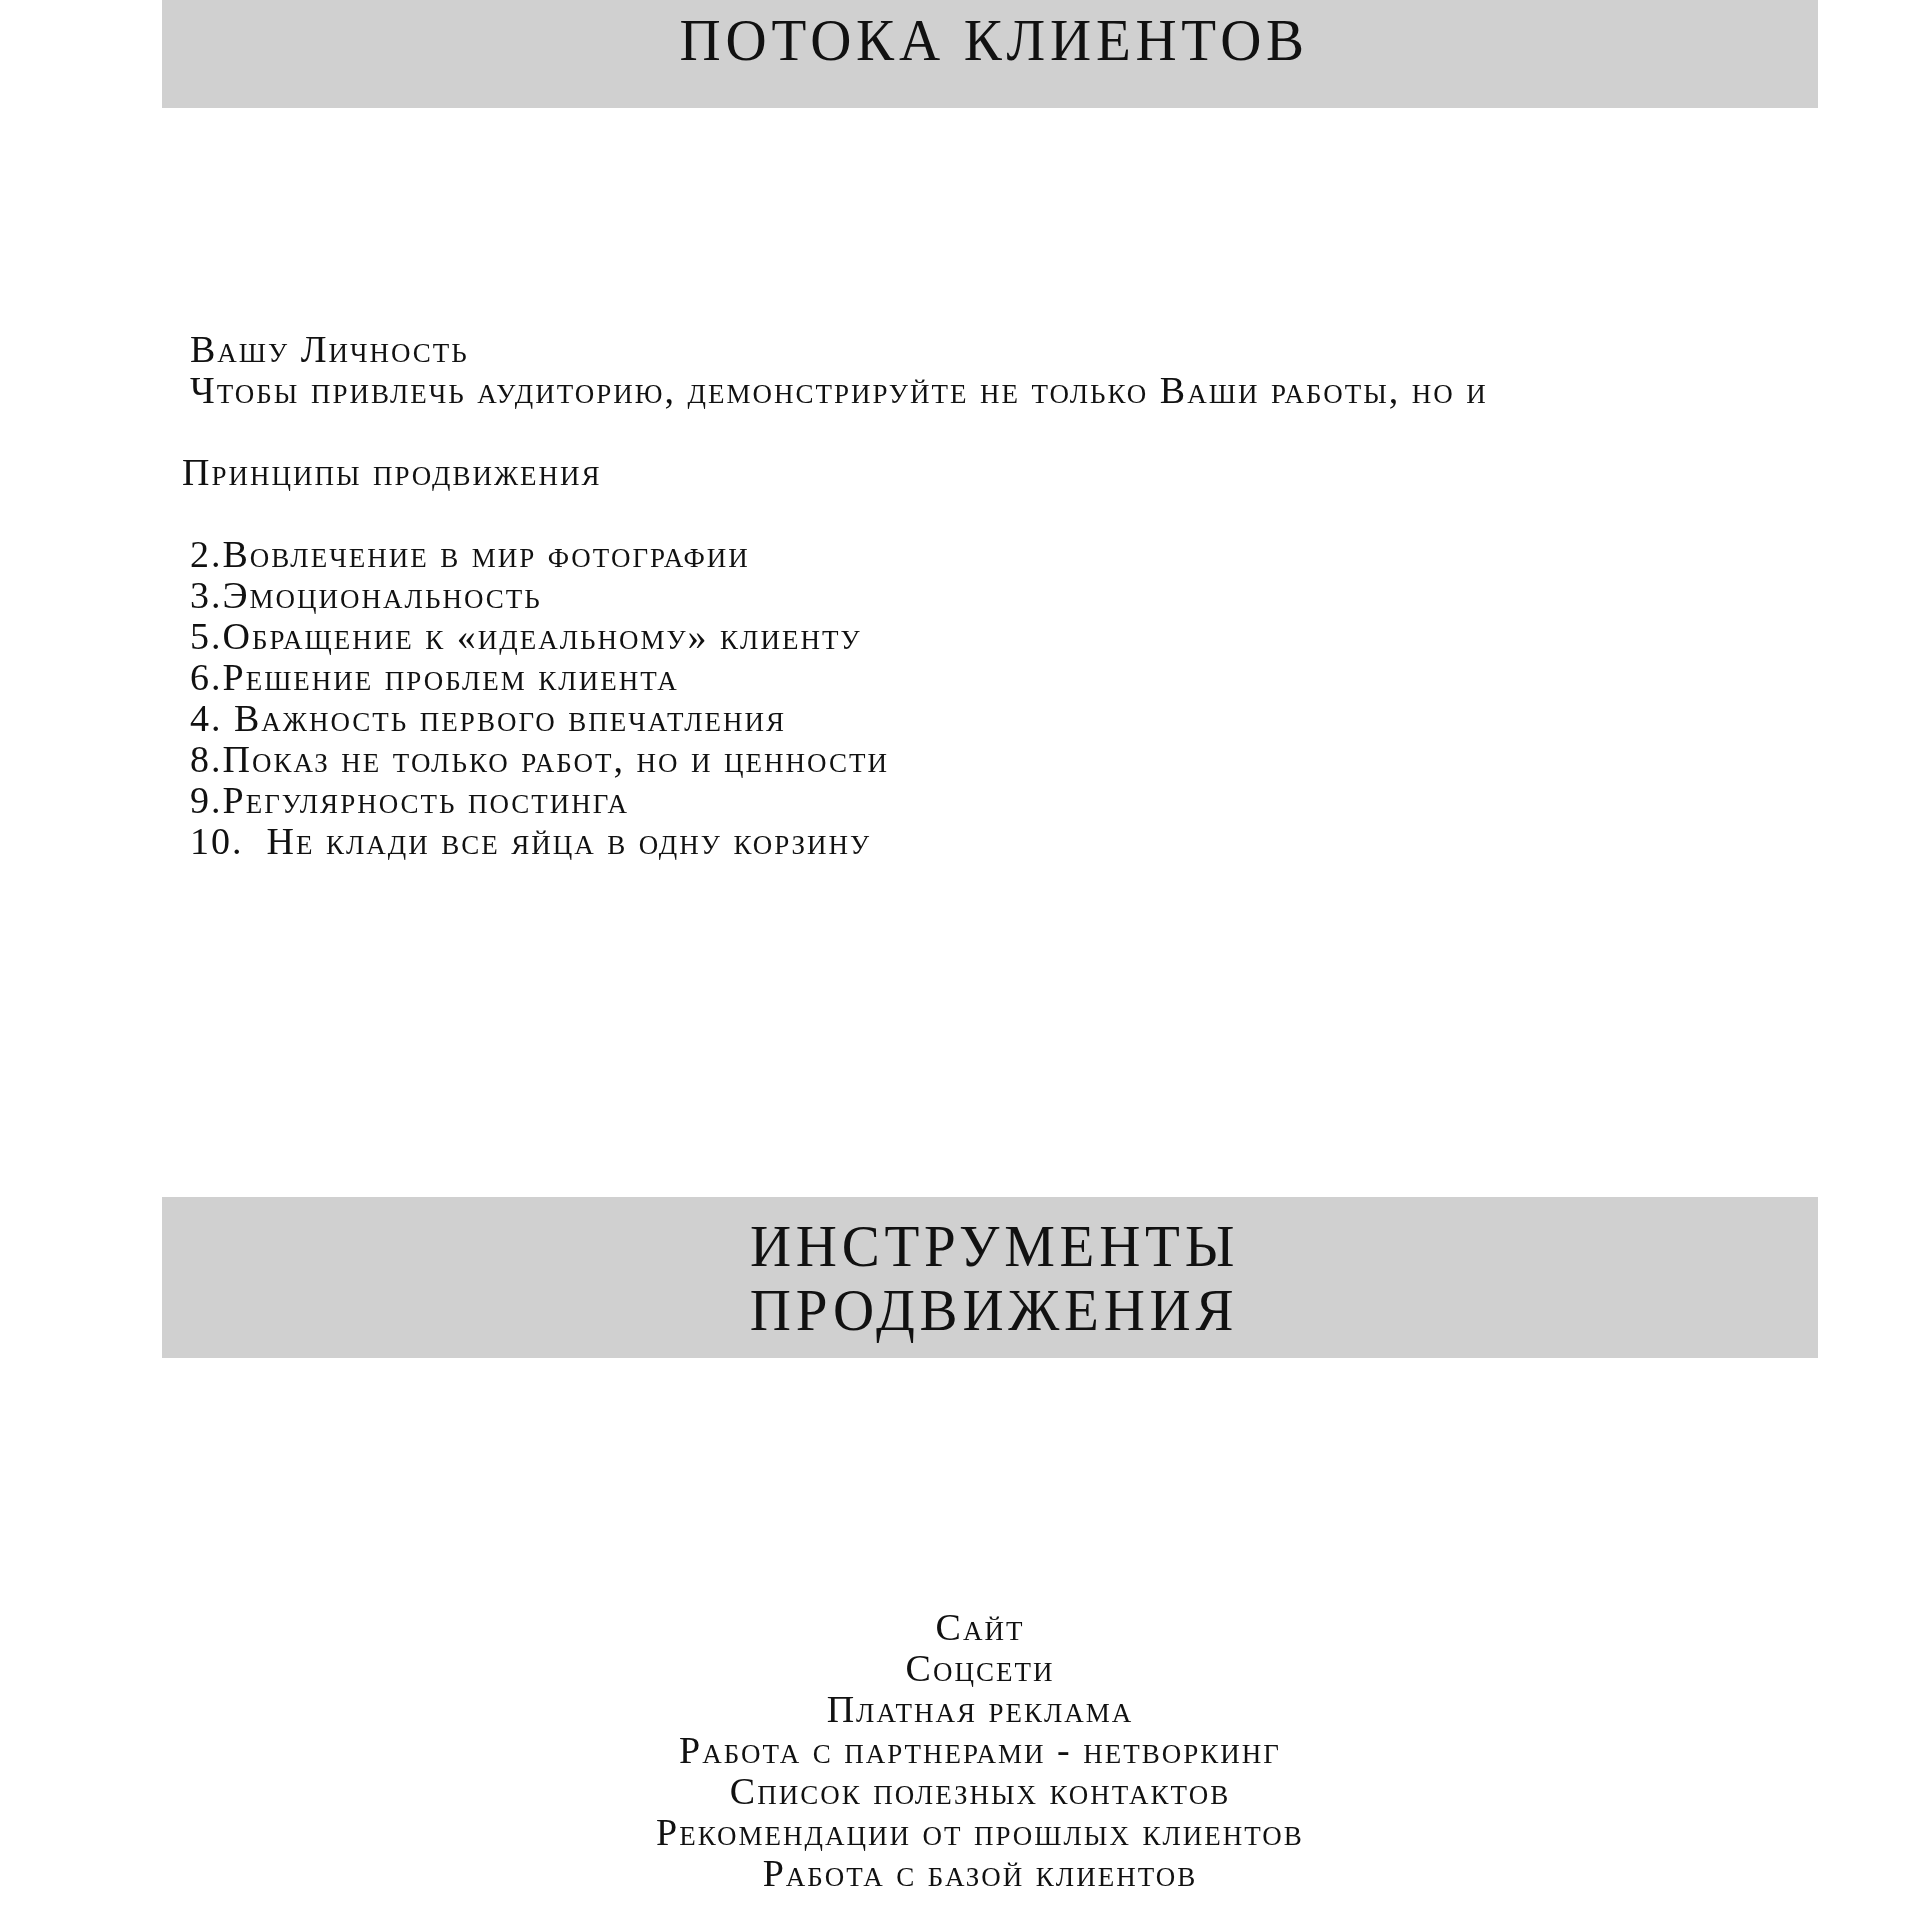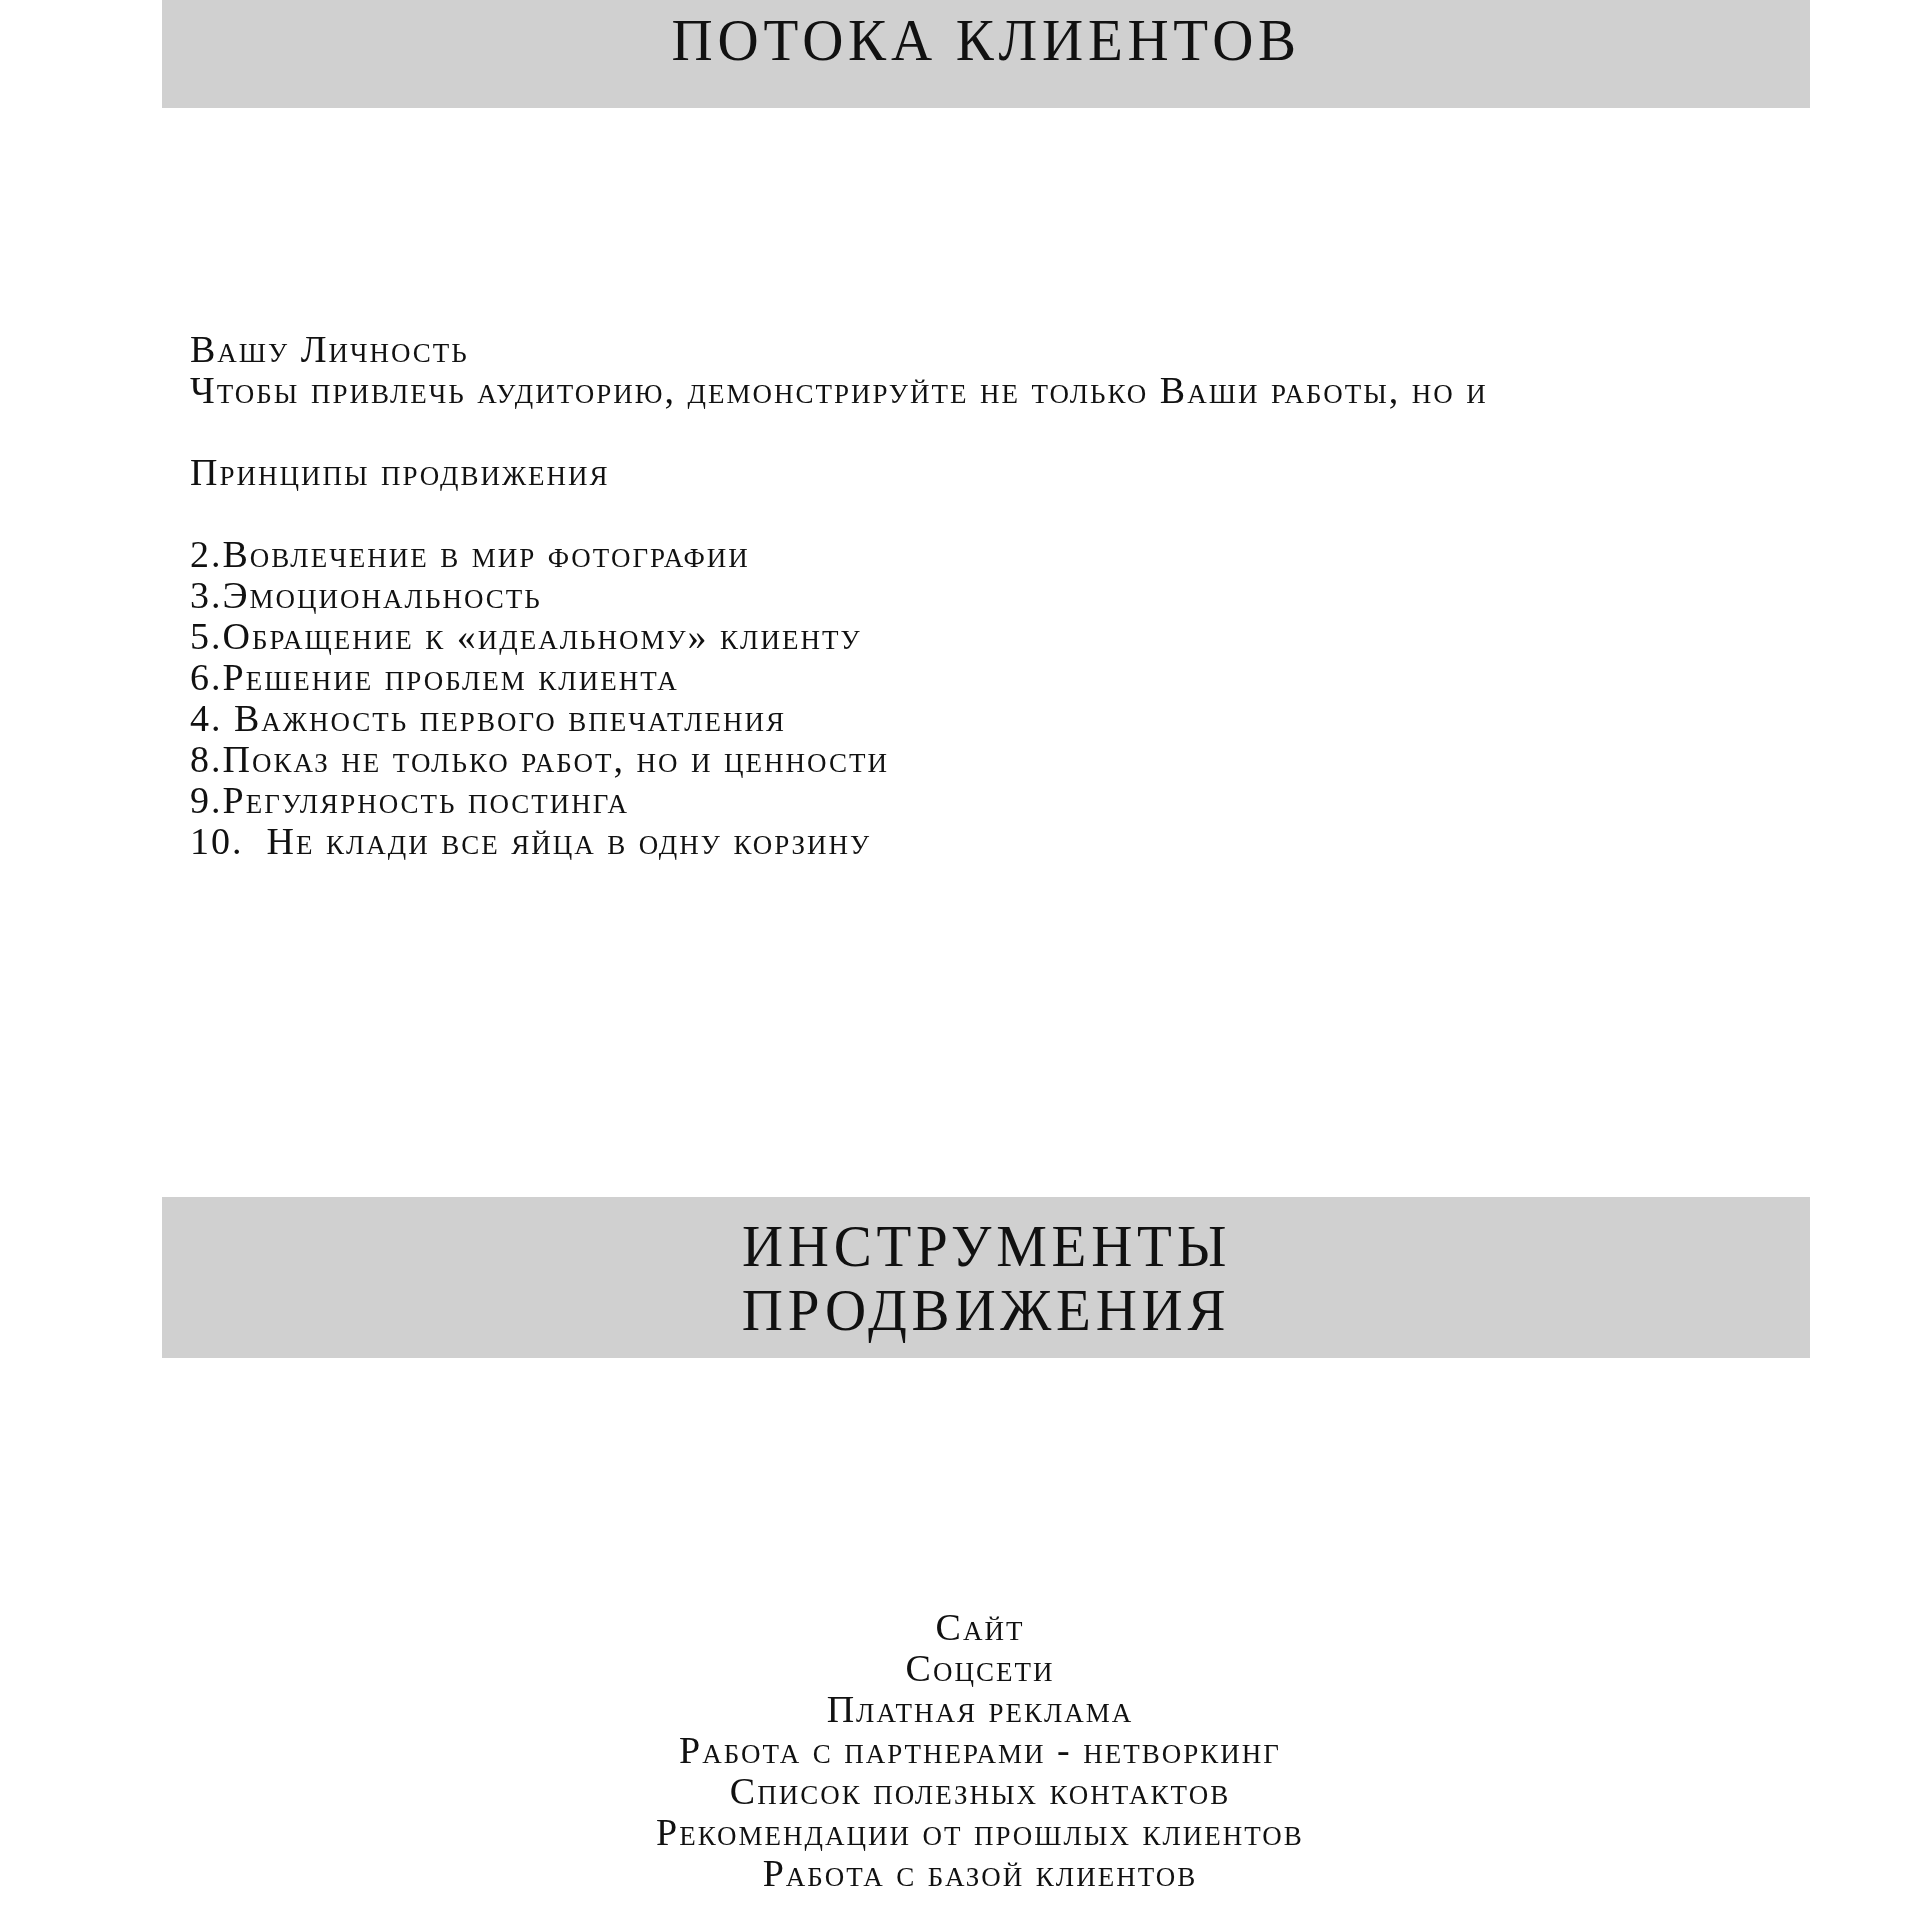--- a/index.html
+++ b/index.html
@@ -2,36 +2,36 @@
 <html><head>
   <meta charset="utf-8">
   <style>
     html, body { margin: 0; padding: 0; }
     body {
       width: 1920px; height: 1920px; background: #ffffff; position: relative; overflow: hidden;
       font-family: "Liberation Serif", "DejaVu Serif", serif; color: #111111;
     }
     .banner {
       position: absolute; left: 162px; width: 1648px; background: #d0d0d0;
-      display: flex; flex-direction: column; align-items: center; justify-content: center;
+      display: flex; flex-direction: column; align-items: center; justify-content: center; padding-left: 8px;
     }
     .banner-title {
       font-variant: small-caps; text-transform: uppercase; font-weight: normal;
       letter-spacing: 5px; line-height: 64px; font-size: 60px; margin: 0; text-align: center;
       transform: scaleX(0.95);
     }
     #banner-top { top: 0; height: 108px; }
     #banner-top .banner-title { margin-top: -28px; }
     #banner-tools { top: 1197px; height: 161px; }
     .sc {
       font-variant: small-caps; letter-spacing: 2px; font-size: 38px; line-height: 41px;
     }
     #intro { position: absolute; left: 190px; top: 329px; width: 1560px; }
     #intro p { margin: 0; }
-    #principles-heading { position: absolute; left: 190px; top: 452px; margin: 0; font-weight: normal; }
+    #principles-heading { position: absolute; left: 182px; top: 452px; margin: 0; font-weight: normal; }
     #principles-list { position: absolute; left: 190px; top: 534px; margin: 0; padding: 0; list-style: none; }
     #principles-list li { white-space: pre; }
     #tools-list {
       position: absolute; left: 0; width: 1960px; top: 1607px; margin: 0; padding: 0; list-style: none; text-align: center;
     }
   </style>
 </head>
 <body>
 
 <div class="banner" id="banner-top">

